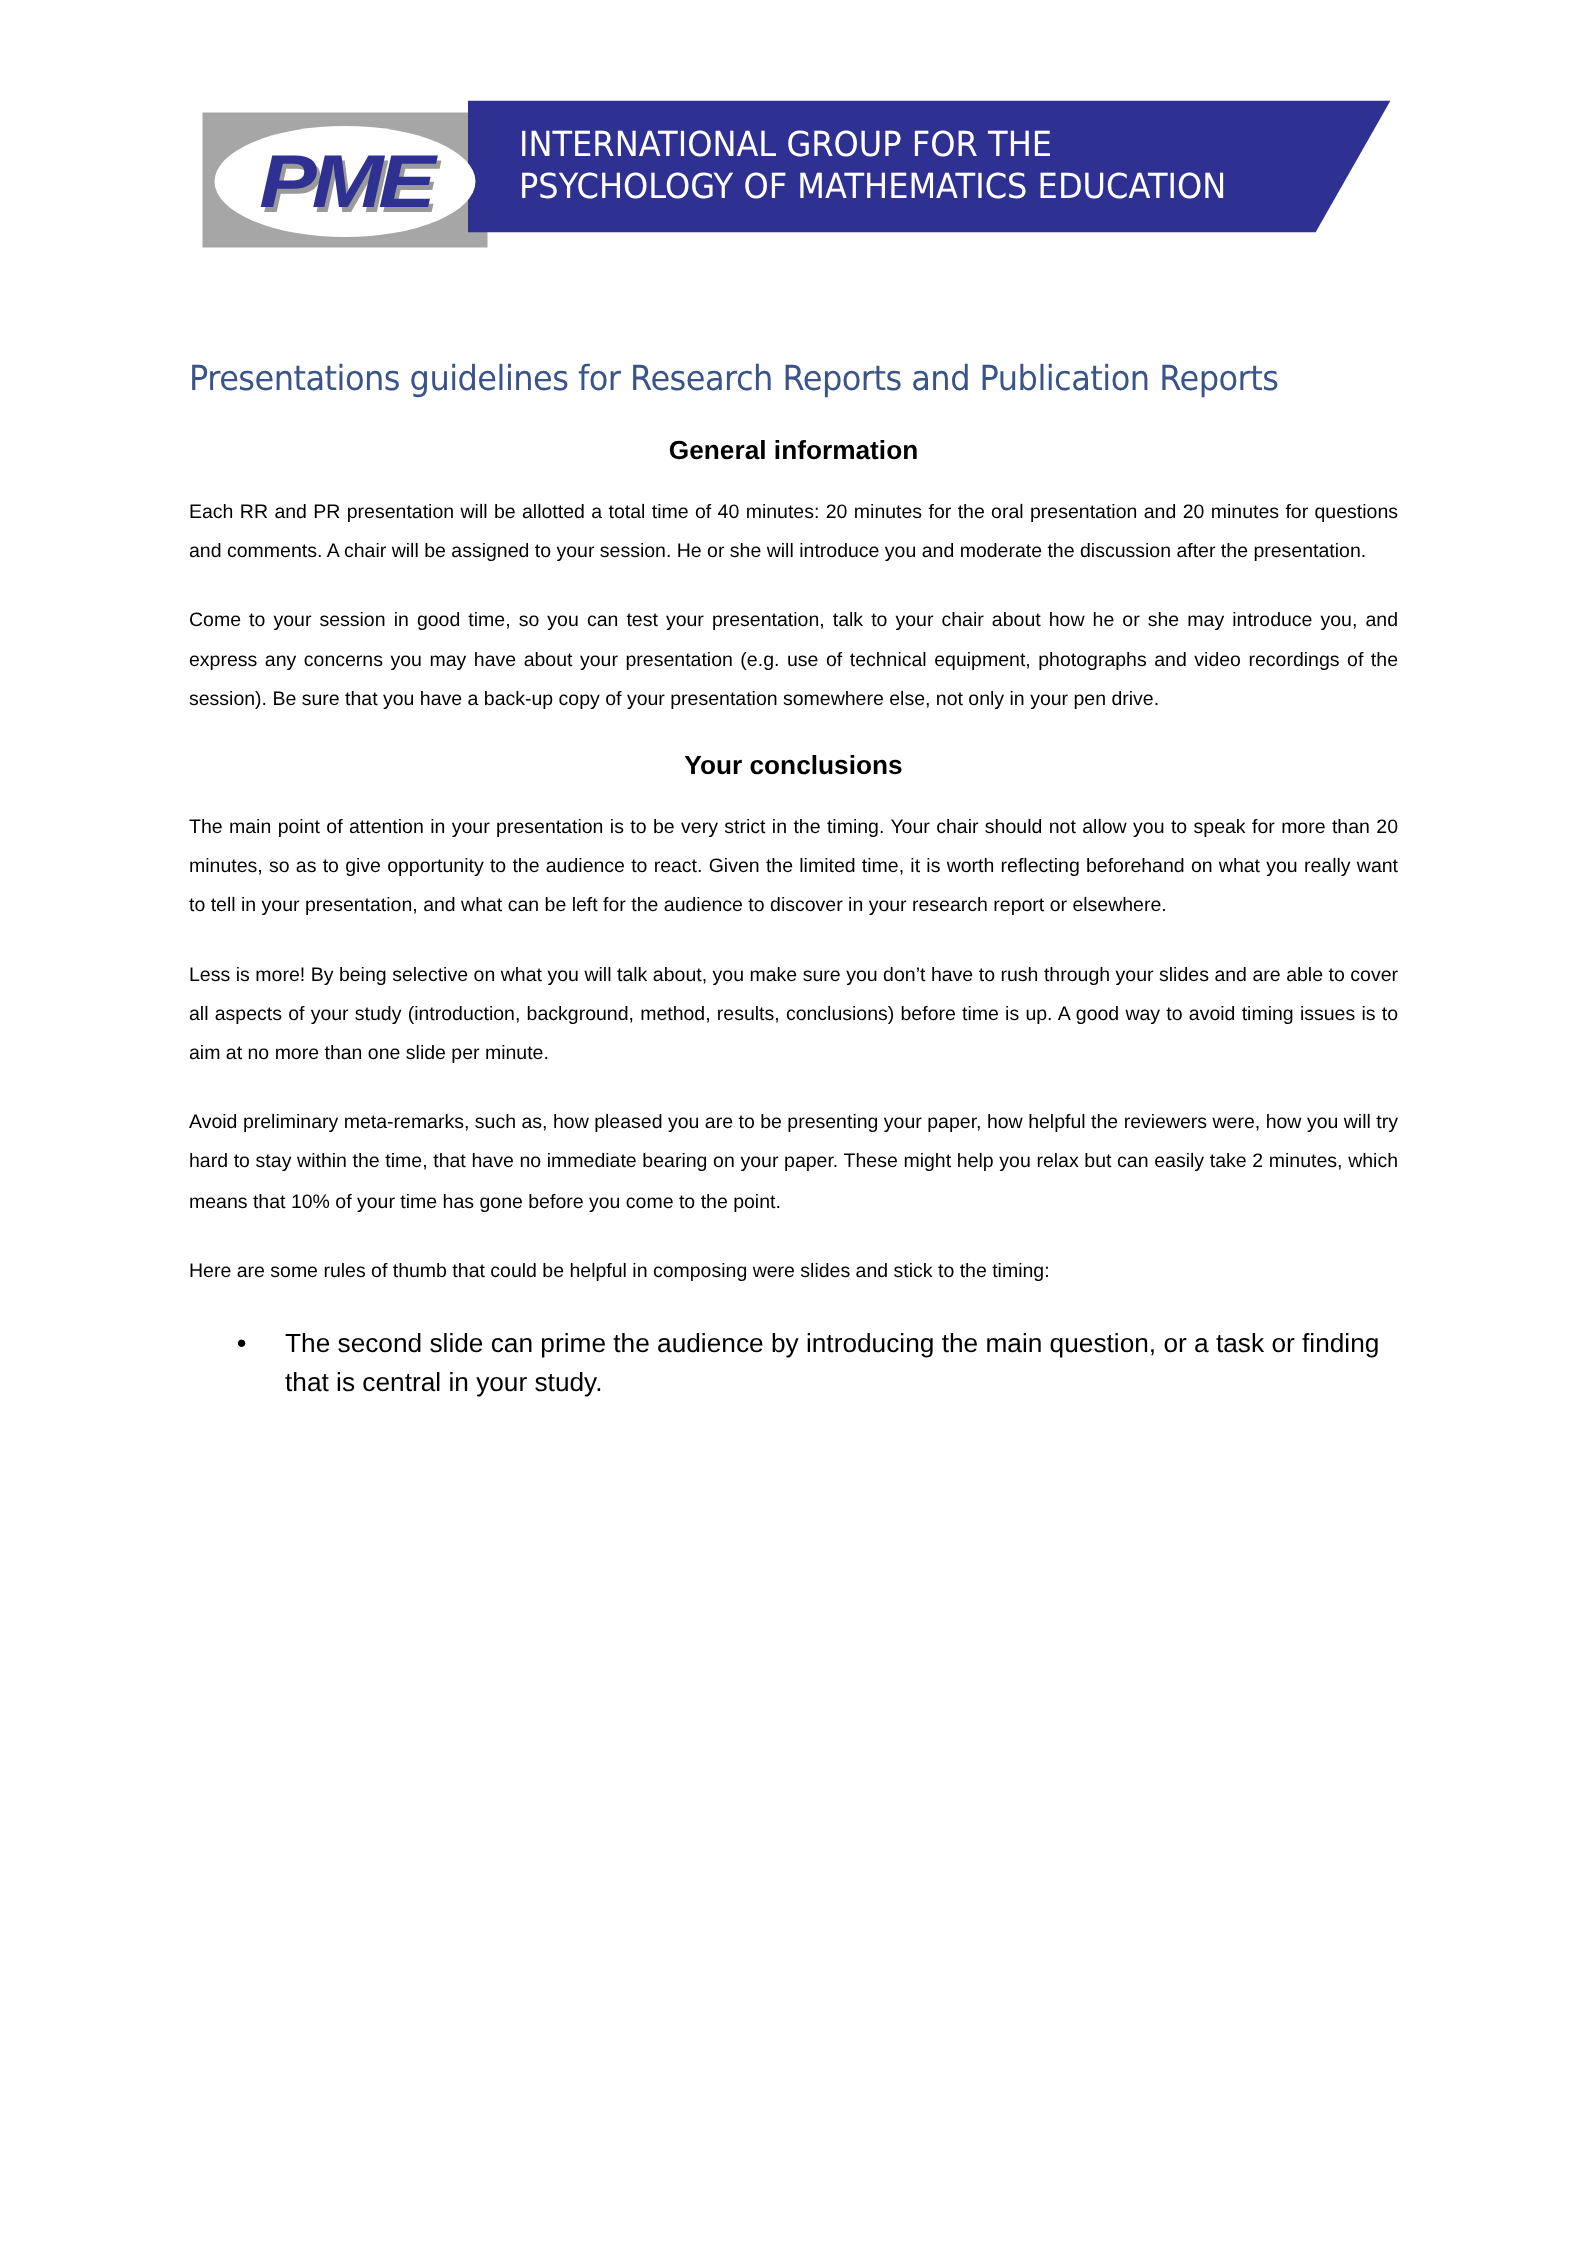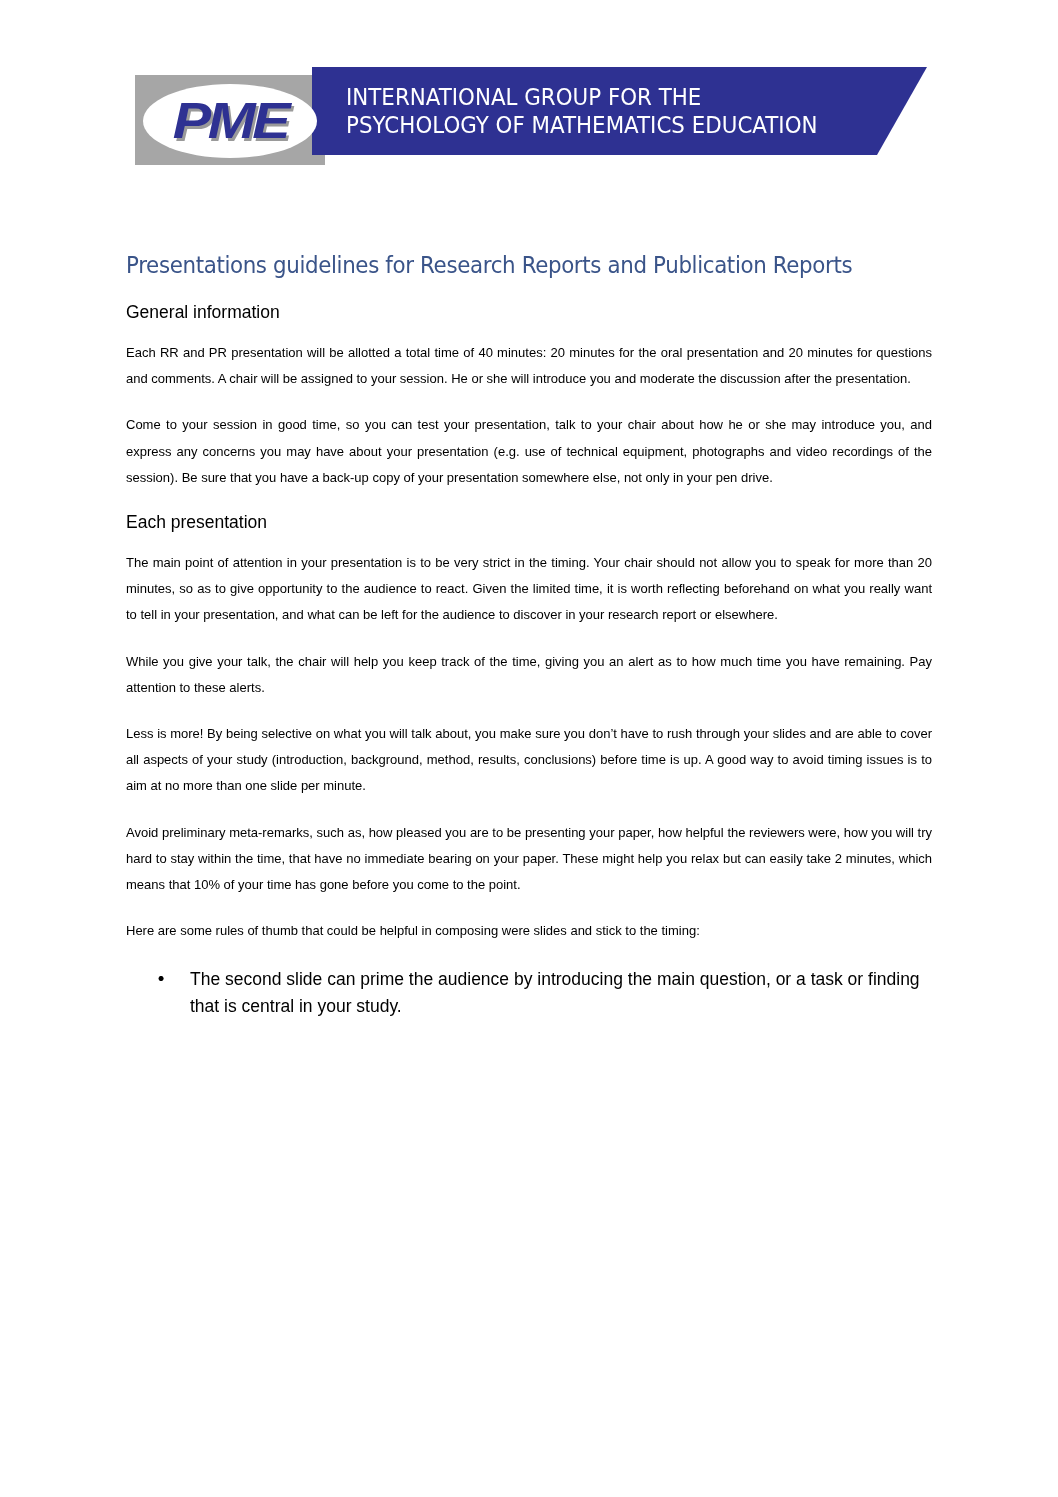--- a/index.html
+++ b/index.html
@@ -7,23 +7,23 @@
   .banner { position: absolute; left: 2px; top: 0; width: 1058px; height: 180px; }
   .gray-box { position: absolute; left: 133px; top: 75px; width: 190px; height: 90px; background: #a6a6a6; }
   .ellipse { position: absolute; left: 141px; top: 84px; width: 174px; height: 74px; background: #ffffff; border-radius: 50%; }
   .pme { position: absolute; left: 141px; top: 84px; width: 174px; height: 74px; display: flex; align-items: center; justify-content: center;
          font-family: "Liberation Sans", sans-serif; font-weight: bold; font-size: 50px; color: #2e3192; letter-spacing: -3px;
          text-shadow: 2px 3px 0 #9a9a9a; font-style: italic; transform: scaleX(1.15); }
   .blue-band { position: absolute; left: 310px; top: 67px; width: 615px; height: 88px; }
   .blue-band svg { display: block; }
   .band-text { position: absolute; left: 344px; top: 83px; color: #ffffff; font-family: "DejaVu Sans", sans-serif;
                font-size: 23px; line-height: 28px; letter-spacing: 0px; transform: scaleX(0.93); transform-origin: left top; }
-  .page { position: absolute; left: 126px; top: 252px; width: 806px; color: #000; font-family: "Liberation Sans", sans-serif; }
+  .page { position: absolute; left: 126px; top: 240px; width: 806px; color: #000; font-family: "Liberation Sans", sans-serif; }
   .title { font-family: "DejaVu Sans", sans-serif; font-size: 23px; color: #3a5489; font-weight: normal; margin: 0 0 23px 0; letter-spacing: -0.4px; white-space: nowrap; transform: scaleX(0.93); transform-origin: left top; }
-  h2 { font-size: 17.5px; font-weight: normal; margin: 0 0 17px 0; line-height: 22px; }
+  h2 { font-size: 17.5px; font-weight: bold; margin: 0 0 17px 0; line-height: 22px; text-align: center; }
   p { font-size: 13px; line-height: 26.2px; margin: 0 0 20px 0; text-align: justify; }
   ul { list-style: none; margin: 0; padding: 0; }
   li { position: relative; padding-left: 64px; font-size: 17.5px; line-height: 26.2px; margin: 0; }
   li .bullet { position: absolute; left: 32px; top: 0; }
   .list-wrap { margin-top: 22px; }
 </style>
 </head>
 <body>
 
 <div class="banner">
@@ -44,23 +44,22 @@
 <div class="page">
   <div class="title">Presentations guidelines for Research Reports and Publication Reports</div>
 
   <section>
     <h2>General information</h2>
     <p>Each RR and PR presentation will be allotted a total time of 40 minutes: 20 minutes for the oral presentation and 20 minutes for questions and comments. A chair will be assigned to your session. He or she will introduce you and moderate the discussion after the presentation.</p>
     <p>Come to your session in good time, so you can test your presentation, talk to your chair about how he or she may introduce you, and express any concerns you may have about your presentation (e.g. use of technical equipment, photographs and video recordings of the session). Be sure that you have a back-up copy of your presentation somewhere else, not only in your pen drive.</p>
   </section>
 
   <section>
-    <h2>Each presentation</h2>
+    <h2>Your conclusions</h2>
     <p>The main point of attention in your presentation is to be very strict in the timing. Your chair should not allow you to speak for more than 20 minutes, so as to give opportunity to the audience to react. Given the limited time, it is worth reflecting beforehand on what you really want to tell in your presentation, and what can be left for the audience to discover in your research report or elsewhere.</p>
-    <p>While you give your talk, the chair will help you keep track of the time, giving you an alert as to how much time you have remaining. Pay attention to these alerts.</p>
     <p>Less is more! By being selective on what you will talk about, you make sure you don’t have to rush through your slides and are able to cover all aspects of your study (introduction, background, method, results, conclusions) before time is up. A good way to avoid timing issues is to aim at no more than one slide per minute.</p>
     <p>Avoid preliminary meta-remarks, such as, how pleased you are to be presenting your paper, how helpful the reviewers were, how you will try hard to stay within the time, that have no immediate bearing on your paper. These might help you relax but can easily take 2 minutes, which means that 10% of your time has gone before you come to the point.</p>
     <p style="margin-bottom:0">Here are some rules of thumb that could be helpful in composing were slides and stick to the timing:</p>
     <div class="list-wrap">
       <ul>
         <li>
           <span class="bullet">•</span>
         </li>
         <li>
           <span class="bullet">•</span>

